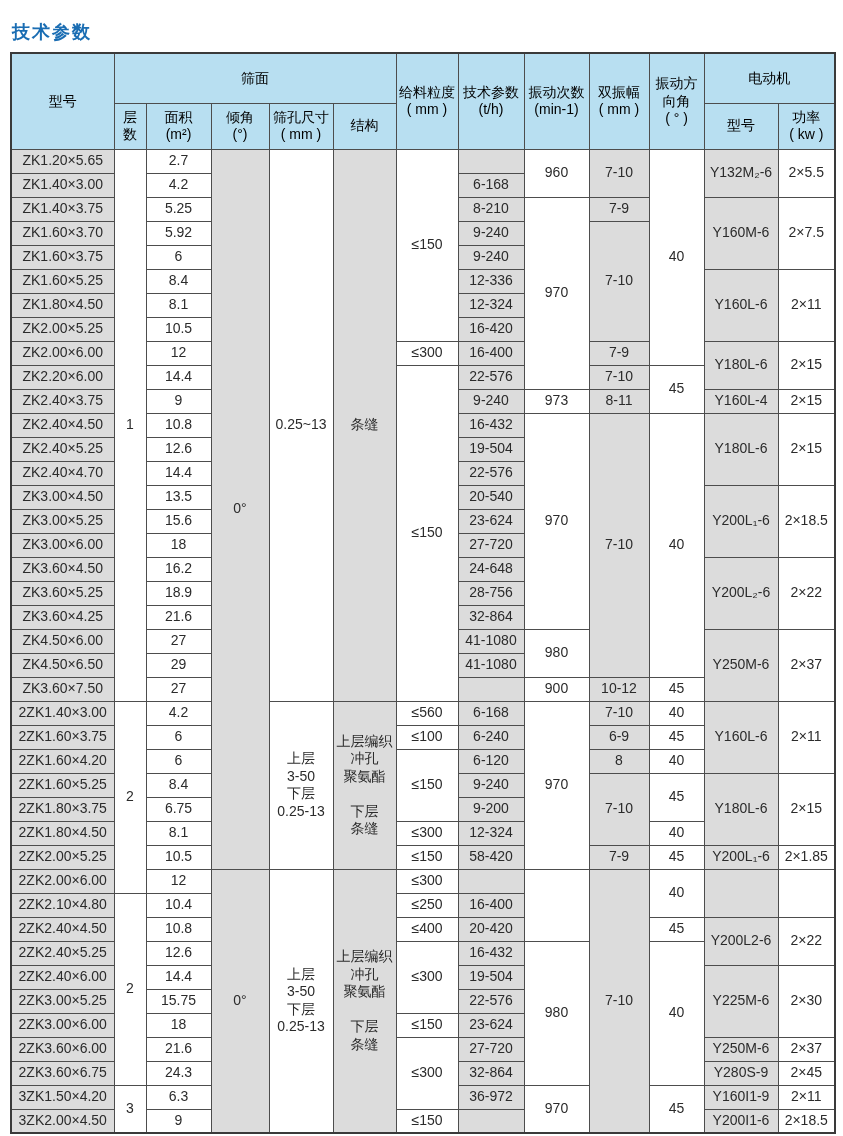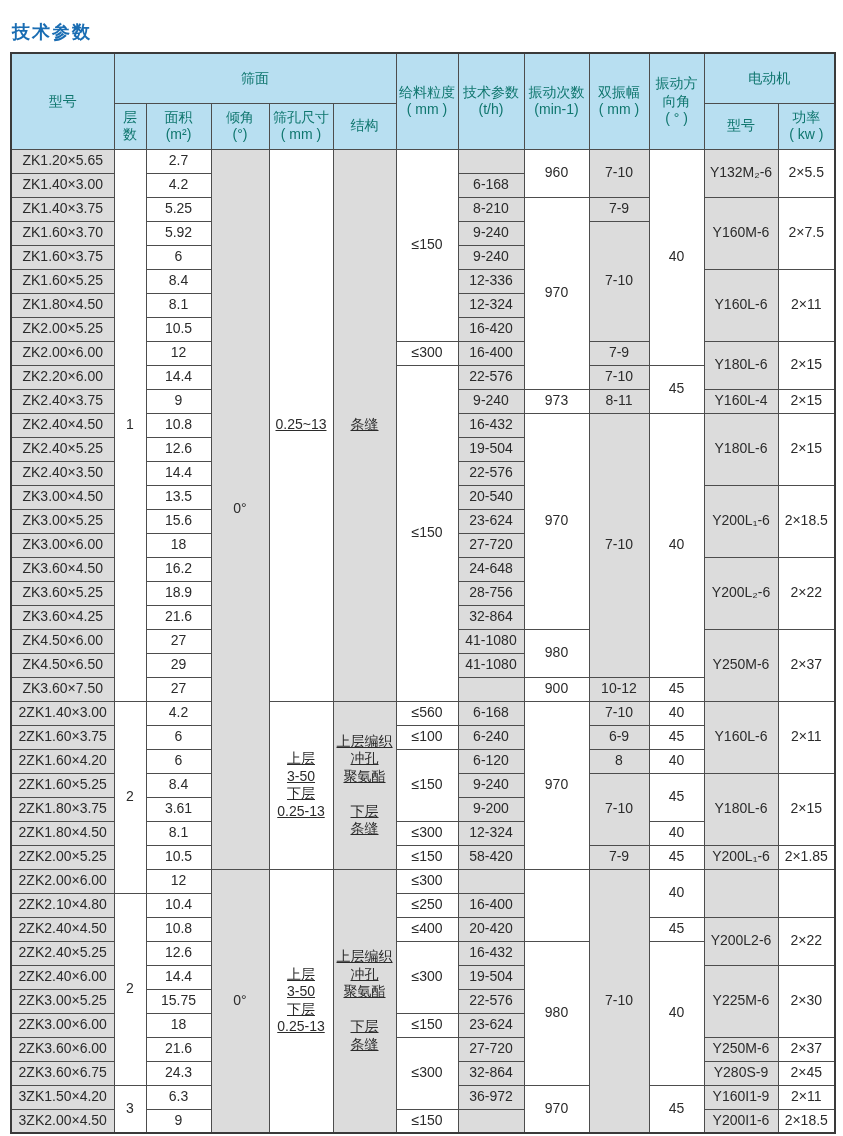--- a/index.html
+++ b/index.html
@@ -33,27 +33,27 @@
     vertical-align:middle;
     padding:0 1px;
     font-size:14px;
     line-height:1.25;
     overflow:hidden;
   }
   table.tech th{
     background:var(--header-bg);
     font-weight:normal;
     white-space:pre-line;
-    color:#0f766e;
+    color:#000000;
   }
   thead tr.h1{height:50px;}
   thead tr.h2{height:46px;}
   tbody tr{height:24px;}
   td.shade{background:var(--shade);}
-  td.pre{white-space:pre-line;font-size:13.5px;text-decoration:underline;}
+  td.pre{white-space:pre-line;font-size:13.5px;}
 </style>
 </head>
 <body>
 
 <div class="page-title">技术参数</div>
 
 <table class="tech">
   <colgroup>
     <col style="width:103px">
       <col style="width:32px">
@@ -194,21 +194,21 @@
         <td rowspan="11">40</td>
         <td rowspan="3" class="shade">Y180L-6</td>
         <td rowspan="3">2×15</td>
       </tr>
       <tr>
         <td class="shade">ZK2.40×5.25</td>
         <td>12.6</td>
         <td class="shade">19-504</td>
       </tr>
       <tr>
-        <td class="shade">ZK2.40×3.50</td>
+        <td class="shade">ZK2.40×4.70</td>
         <td>14.4</td>
         <td class="shade">22-576</td>
       </tr>
       <tr>
         <td class="shade">ZK3.00×4.50</td>
         <td>13.5</td>
         <td class="shade">20-540</td>
         <td rowspan="3" class="shade">Y200L₁-6</td>
         <td rowspan="3">2×18.5</td>
       </tr>
@@ -302,21 +302,21 @@
         <td class="shade">2ZK1.60×5.25</td>
         <td>8.4</td>
         <td class="shade">9-240</td>
         <td rowspan="3" class="shade">7-10</td>
         <td rowspan="2">45</td>
         <td rowspan="3" class="shade">Y180L-6</td>
         <td rowspan="3">2×15</td>
       </tr>
       <tr>
         <td class="shade">2ZK1.80×3.75</td>
-        <td>3.61</td>
+        <td>6.75</td>
         <td class="shade">9-200</td>
       </tr>
       <tr>
         <td class="shade">2ZK1.80×4.50</td>
         <td>8.1</td>
         <td>≤300</td>
         <td class="shade">12-324</td>
         <td>40</td>
       </tr>
       <tr>

